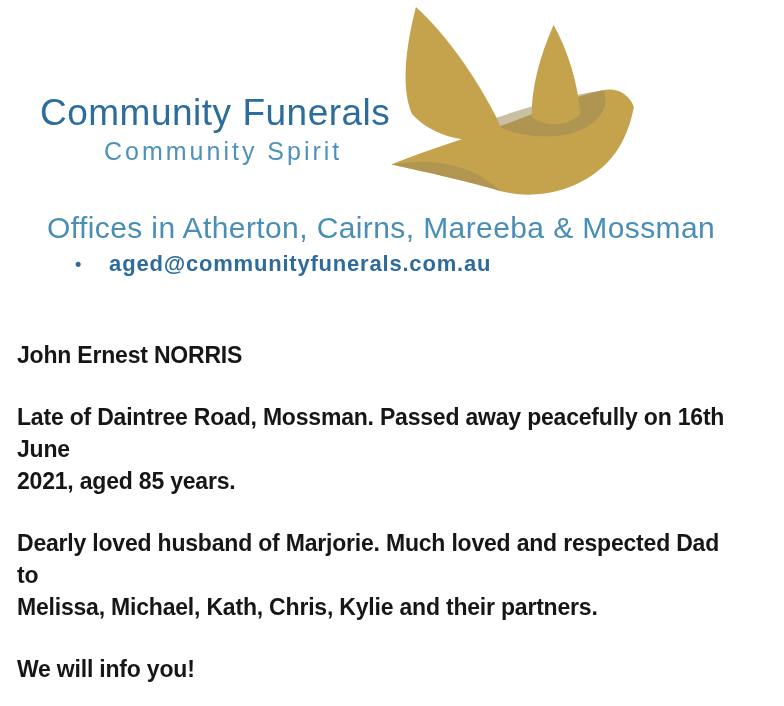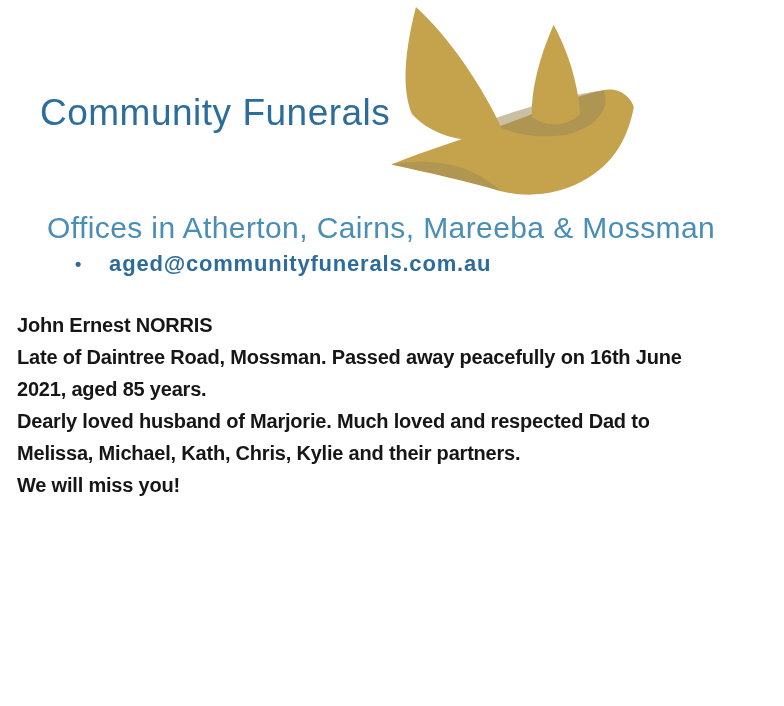--- a/index.html
+++ b/index.html
@@ -45,34 +45,36 @@
     letter-spacing: 0.8px;
     color: #2D6B9C;
     display: flex; align-items: center;
     white-space: nowrap;
   }
   .contact-row .sep { margin: 0 27px 0 28px; font-size: 18px; }
 
   
   .notice { padding: 0 40px 0 17px; color: #161616; }
   .notice p {
-    font-size: 20px;
+    margin-top: 30px;
+    font-size: 23px;
     font-weight: 700;
     line-height: 32px;
     letter-spacing: -0.2px;
     white-space: pre-line;
   }
 </style>
 </head>
 <body>
 
 <div class="page">
 
   <header class="brand-header">
     <div class="brand-name">Community Funerals</div>
+    <div class="tagline">Community Spirit</div>
 
     <svg class="dove" viewBox="0 0 260 210" xmlns="http://www.w3.org/2000/svg" aria-hidden="true">
 
       <path d="M 253 106
                C 249 94 237 86 222 89
                C 198 94 172 103 148 114
                C 108 130 52 146 8 164
                C 45 172 85 181 119 191
                C 166 203 216 183 238 147
                C 247 132 251 117 253 106 Z" fill="#C5A24C"></path>
@@ -104,16 +106,16 @@
       <span>aged@communityfunerals.com.au</span>
     </div>
   </header>
 
   <main class="notice">
     <p>John Ernest NORRIS</p>
     <p>Late of Daintree Road, Mossman. Passed away peacefully on 16th June
 2021, aged 85 years.</p>
     <p>Dearly loved husband of Marjorie. Much loved and respected Dad to
 Melissa, Michael, Kath, Chris, Kylie and their partners.</p>
-    <p>We will miss you!</p>
+    <p>We will info you!</p>
   </main>
 
 </div>
 
 </body></html>

